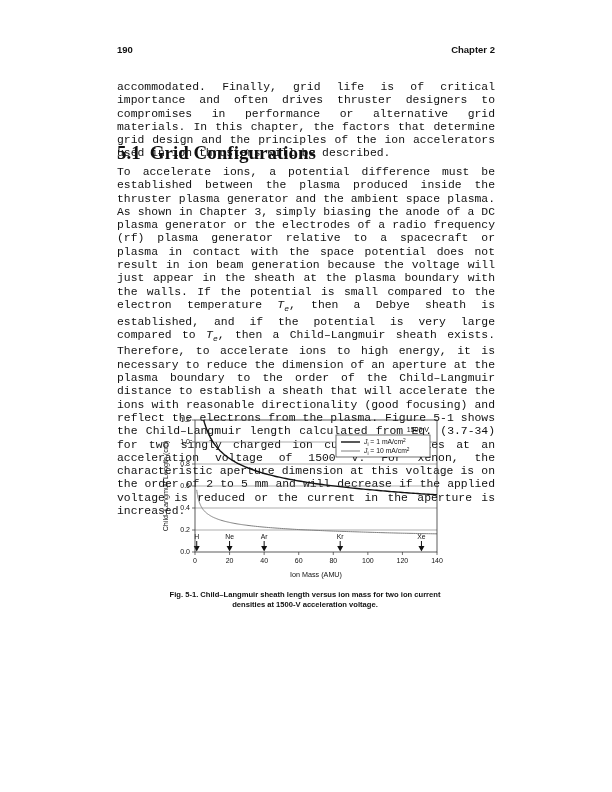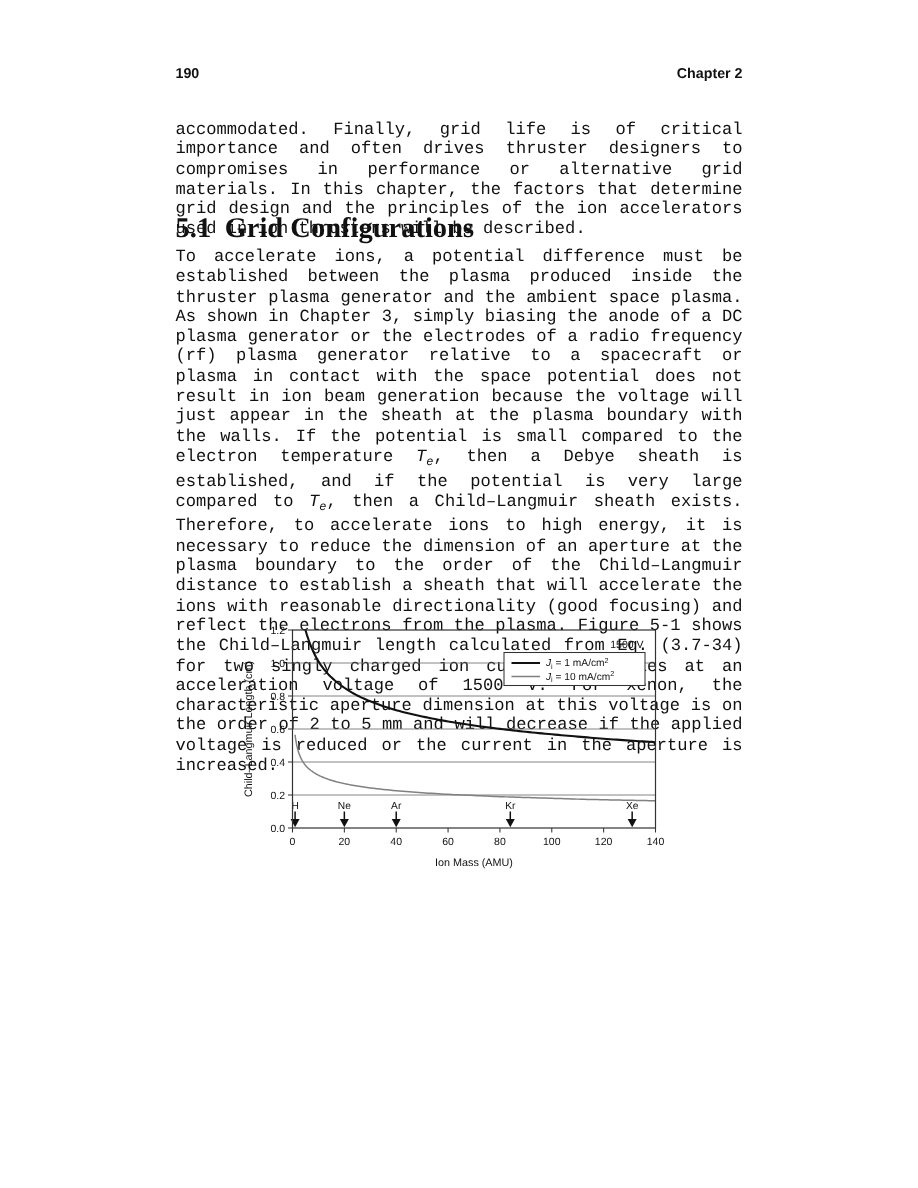--- a/index.html
+++ b/index.html
@@ -128,13 +128,15 @@
       <text id="legend-text-0" font-size="6.8" fill="#111" x="216" y="39.3"><tspan font-style="italic">J</tspan><tspan font-size="4.8" dy="1.5">i</tspan><tspan dy="-1.5"> = 1 mA/cm</tspan><tspan font-size="4.8" dy="-2.5">2</tspan></text>
       <line id="legend-line-1" stroke-width="1" x1="193" x2="212" y1="46" y2="46" stroke="#808080"></line>
       <text id="legend-text-1" font-size="6.8" fill="#111" x="216" y="48.3"><tspan font-style="italic">J</tspan><tspan font-size="4.8" dy="1.5">i</tspan><tspan dy="-1.5"> = 10 mA/cm</tspan><tspan font-size="4.8" dy="-2.5">2</tspan></text>
     </g>
     <text id="xlabel" font-size="7.2" text-anchor="middle" fill="#111" x="168" y="172">Ion Mass (AMU)</text>
     <text id="ylabel" font-size="7.2" text-anchor="middle" fill="#111" x="0" y="0" transform="translate(20, 81) rotate(-90)">Child–Langmuir Length (cm)</text>
   </svg>
 </div>
 
 <div class="caption">
+  <div>Fig. 5-1. Child–Langmuir sheath length versus ion mass for two ion current</div>
+  <div>densities at 1500-V acceleration voltage.</div>
 </div>
 
 </body></html>

